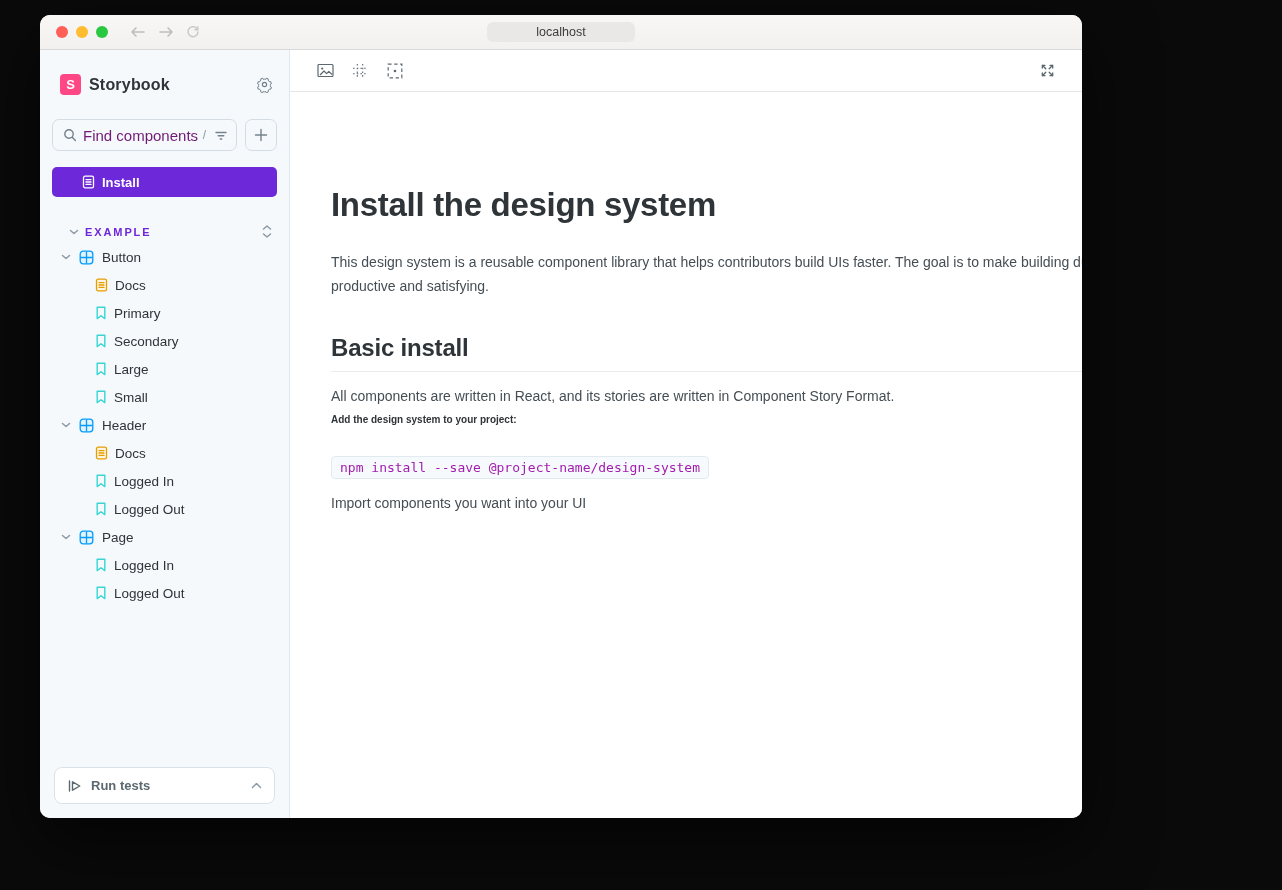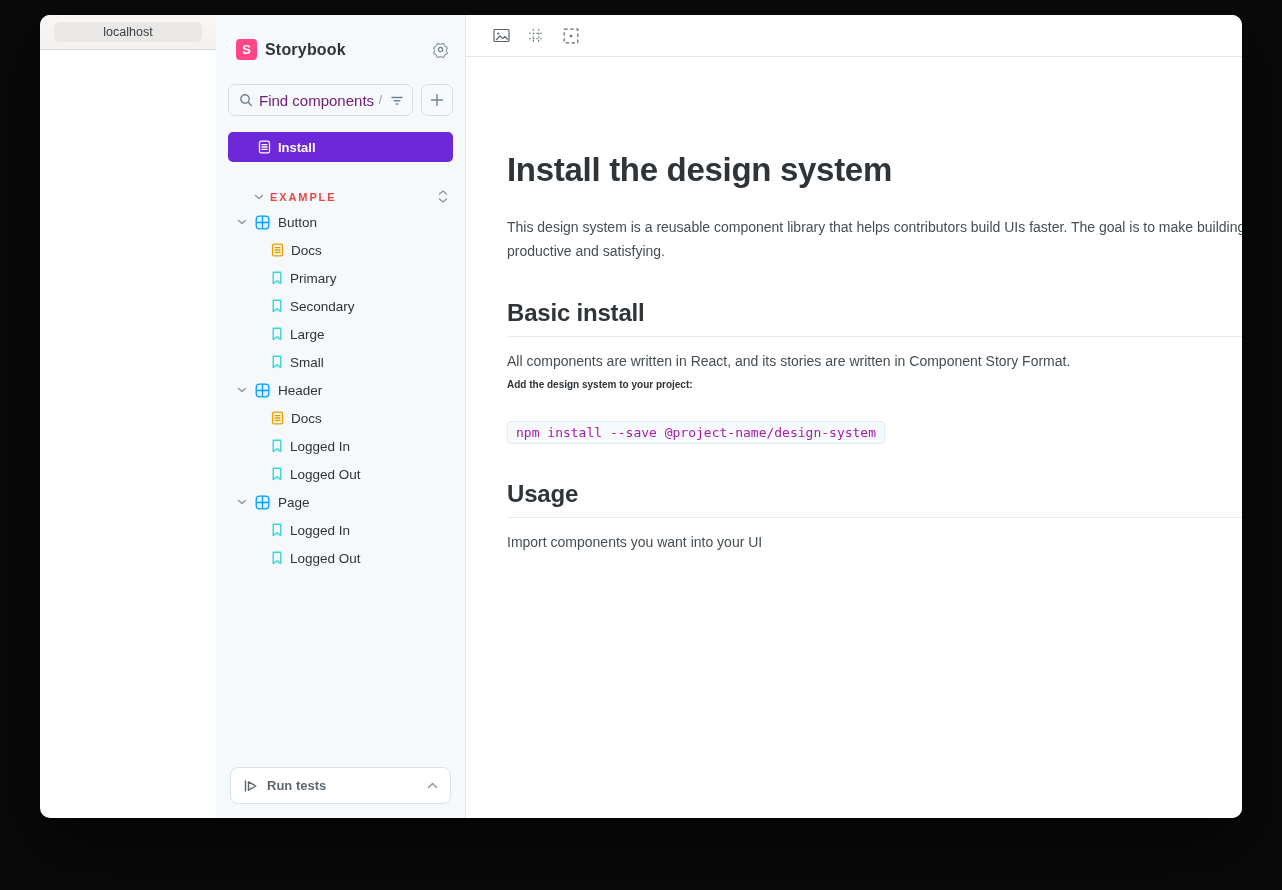--- a/index.html
+++ b/index.html
@@ -1,18 +1,18 @@
 <!DOCTYPE html>
 <html><head>
 <meta charset="utf-8">
 <style>
   html,body{margin:0;padding:0;width:1282px;height:890px;background:#0a0a0a;overflow:hidden;
     font-family:"Liberation Sans",sans-serif;-webkit-font-smoothing:antialiased;}
-  .window{position:absolute;left:40px;top:15px;width:1202px;height:803px;border-radius:10px;
-    overflow:hidden;background:#fff;box-shadow:0 25px 70px rgba(0,0,0,.65);display:flex;flex-direction:row;}
+  .window{position:absolute;left:40px;top:15px;width:1042px;height:803px;border-radius:10px;
+    overflow:hidden;background:#fff;box-shadow:0 25px 70px rgba(0,0,0,.65);display:flex;flex-direction:column;}
   
   .chrome{height:34px;flex:0 0 34px;background:linear-gradient(#f8f7f6,#f2f1f0);border-bottom:1px solid #d8d8d8;
     display:flex;align-items:center;position:relative;padding:0 16px;}
   .lights{display:flex;gap:8px;margin-right:22px;}
   .light{width:12px;height:12px;border-radius:50%;}
   .navbtns{display:flex;align-items:center;gap:12px;color:#bdbdbd;}
   .urlpill{position:absolute;left:50%;top:50%;transform:translate(-50%,-50%);background:#e9e8e7;
     border-radius:6px;padding:3px 28px;font-size:12.5px;color:#3c3c3c;min-width:92px;text-align:center;}
   
   .app{flex:1;display:flex;min-height:0;}
@@ -25,21 +25,21 @@
   .gearbtn{color:#73828c;display:flex;cursor:pointer;}
   .searchrow{display:flex;gap:8px;margin:24px 12px 0 12px;}
   .searchbox{flex:1;height:32px;border:1px solid #d5dde4;border-radius:7px;display:flex;align-items:center;
     padding:0 8px 0 10px;color:#73828c;box-sizing:border-box;}
   .searchbox .ph{flex:1;font-size:15px;color:#701a75;margin-left:6px;}
   .slash{font-size:12px;color:#8d9aa4;margin-right:8px;}
   .plusbtn{width:32px;height:32px;flex:0 0 32px;border:1px solid #d5dde4;border-radius:7px;display:flex;
     align-items:center;justify-content:center;color:#73828c;box-sizing:border-box;cursor:pointer;}
   .install{margin:16px 12px 0 12px;height:30px;border-radius:5px;display:flex;align-items:center;
     color:#fff;font-size:13px;font-weight:bold;padding-left:30px;gap:7px;cursor:pointer;}
-  .sectionhead{display:flex;align-items:center;margin:27px 14px 4px 17px;padding-left:21px;color:#ef4444;}
+  .sectionhead{display:flex;align-items:center;margin:27px 14px 4px 8px;padding-left:21px;color:#6d28d9;}
   .sectionhead .lbl{font-size:11px;font-weight:bold;letter-spacing:1.9px;margin-left:6px;flex:1;}
   .expander{color:#8d9aa4;display:flex;cursor:pointer;margin-right:2px;}
   .tree{display:flex;flex-direction:column;}
   .tree-row{height:28px;display:flex;align-items:center;font-size:13.5px;color:#2e3438;cursor:pointer;}
   .tree-row .chev{margin-left:21px;color:#8d9aa4;display:flex;}
   .tree-row.component .ic{margin-left:8px;display:flex;}
   .tree-row.component .lbl{margin-left:8px;}
   .tree-row.leaf .ic{margin-left:55px;display:flex;}
   .tree-row.leaf .lbl{margin-left:7px;}
   .sidebar .spacer{flex:1;}
@@ -337,19 +337,18 @@
       <div class="content">
         <div class="doc">
           <h1 class="title">Install the design system</h1>
           <p class="intro">This design system is a reusable component library that helps contributors build UIs faster. The goal is to make building durable UIs more productive and satisfying.</p>
 
           <h2 class="sec">Basic install</h2>
           <p class="body" style="margin-bottom:0">All components are written in React, and its stories are written in Component Story Format.</p>
           <p class="bold">Add the design system to your project:</p>
           <span class="code">npm install --save @project-name/design-system</span>
 
-          <h2 class="sec">Usage</h2>
           <p class="body">Import components you want into your UI</p>
         </div>
       </div>
     </div>
   </div>
 </div>
 
 </body></html>

